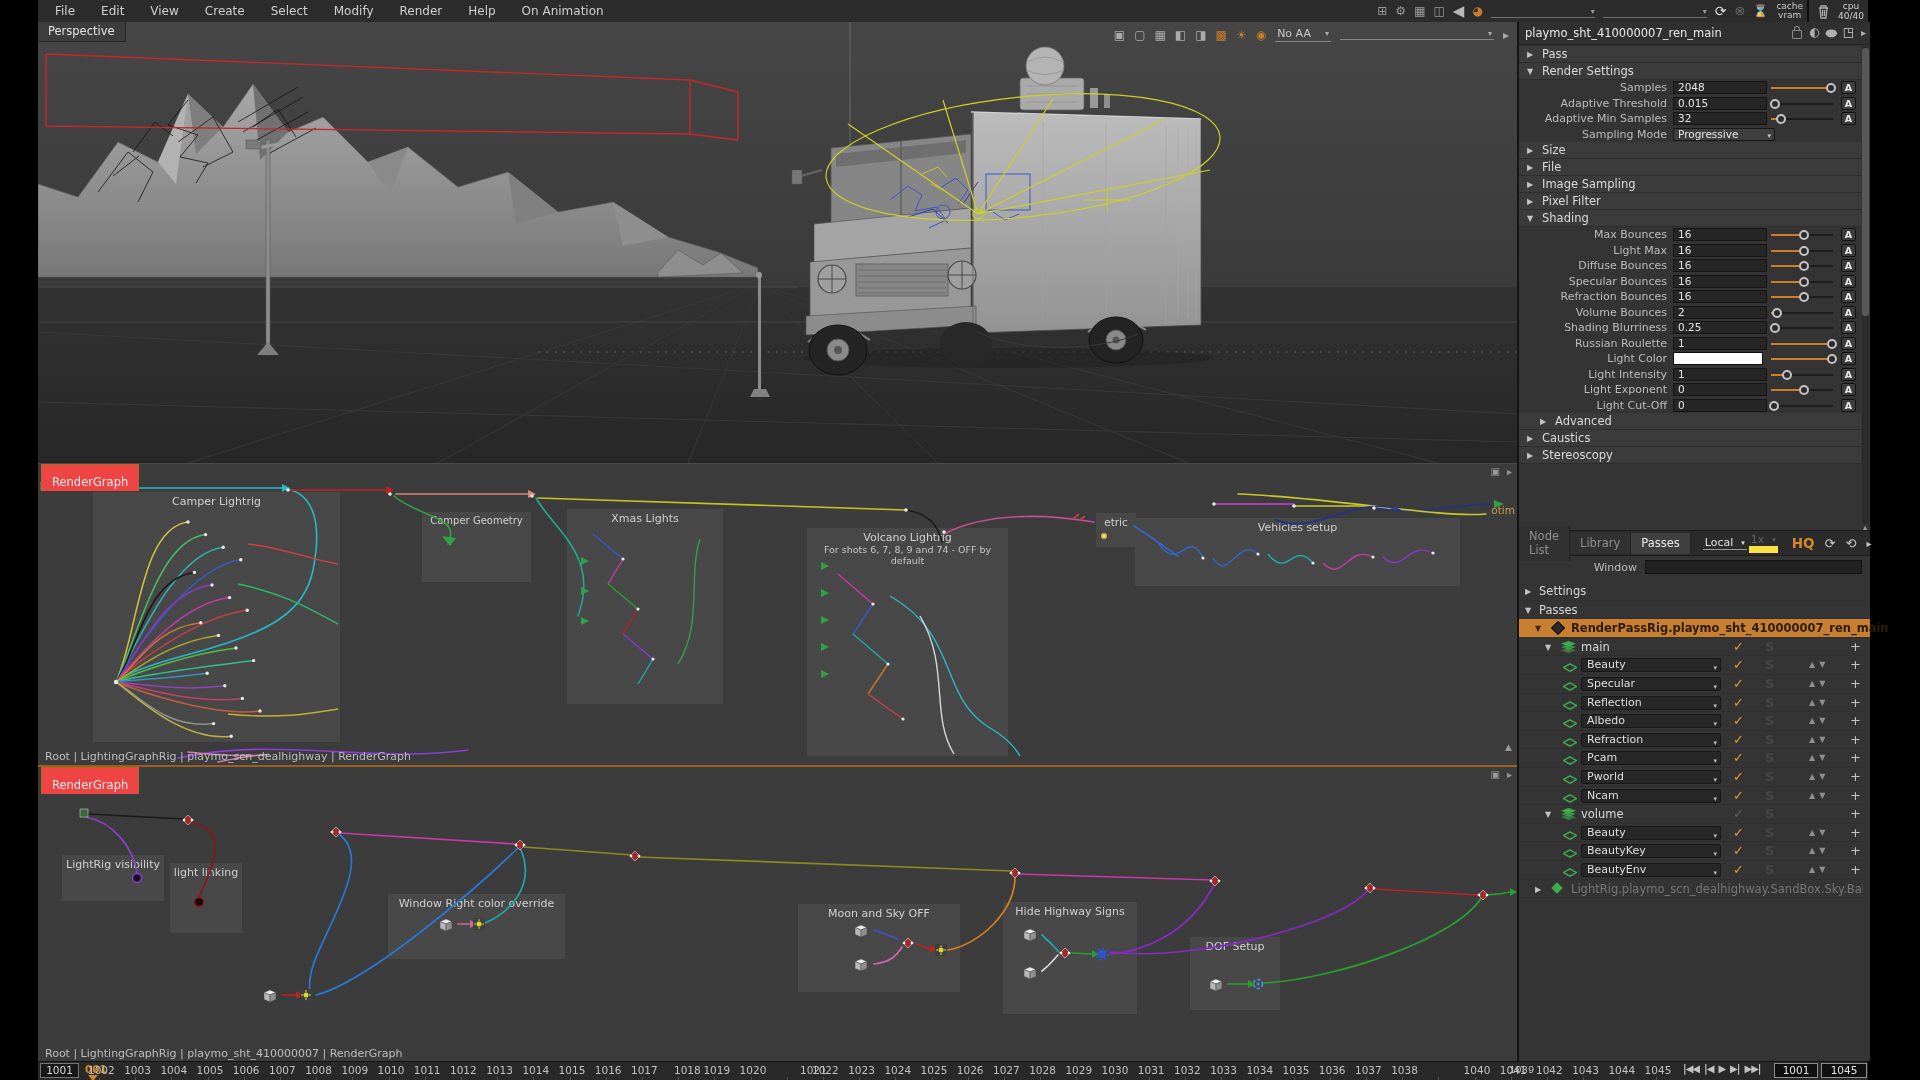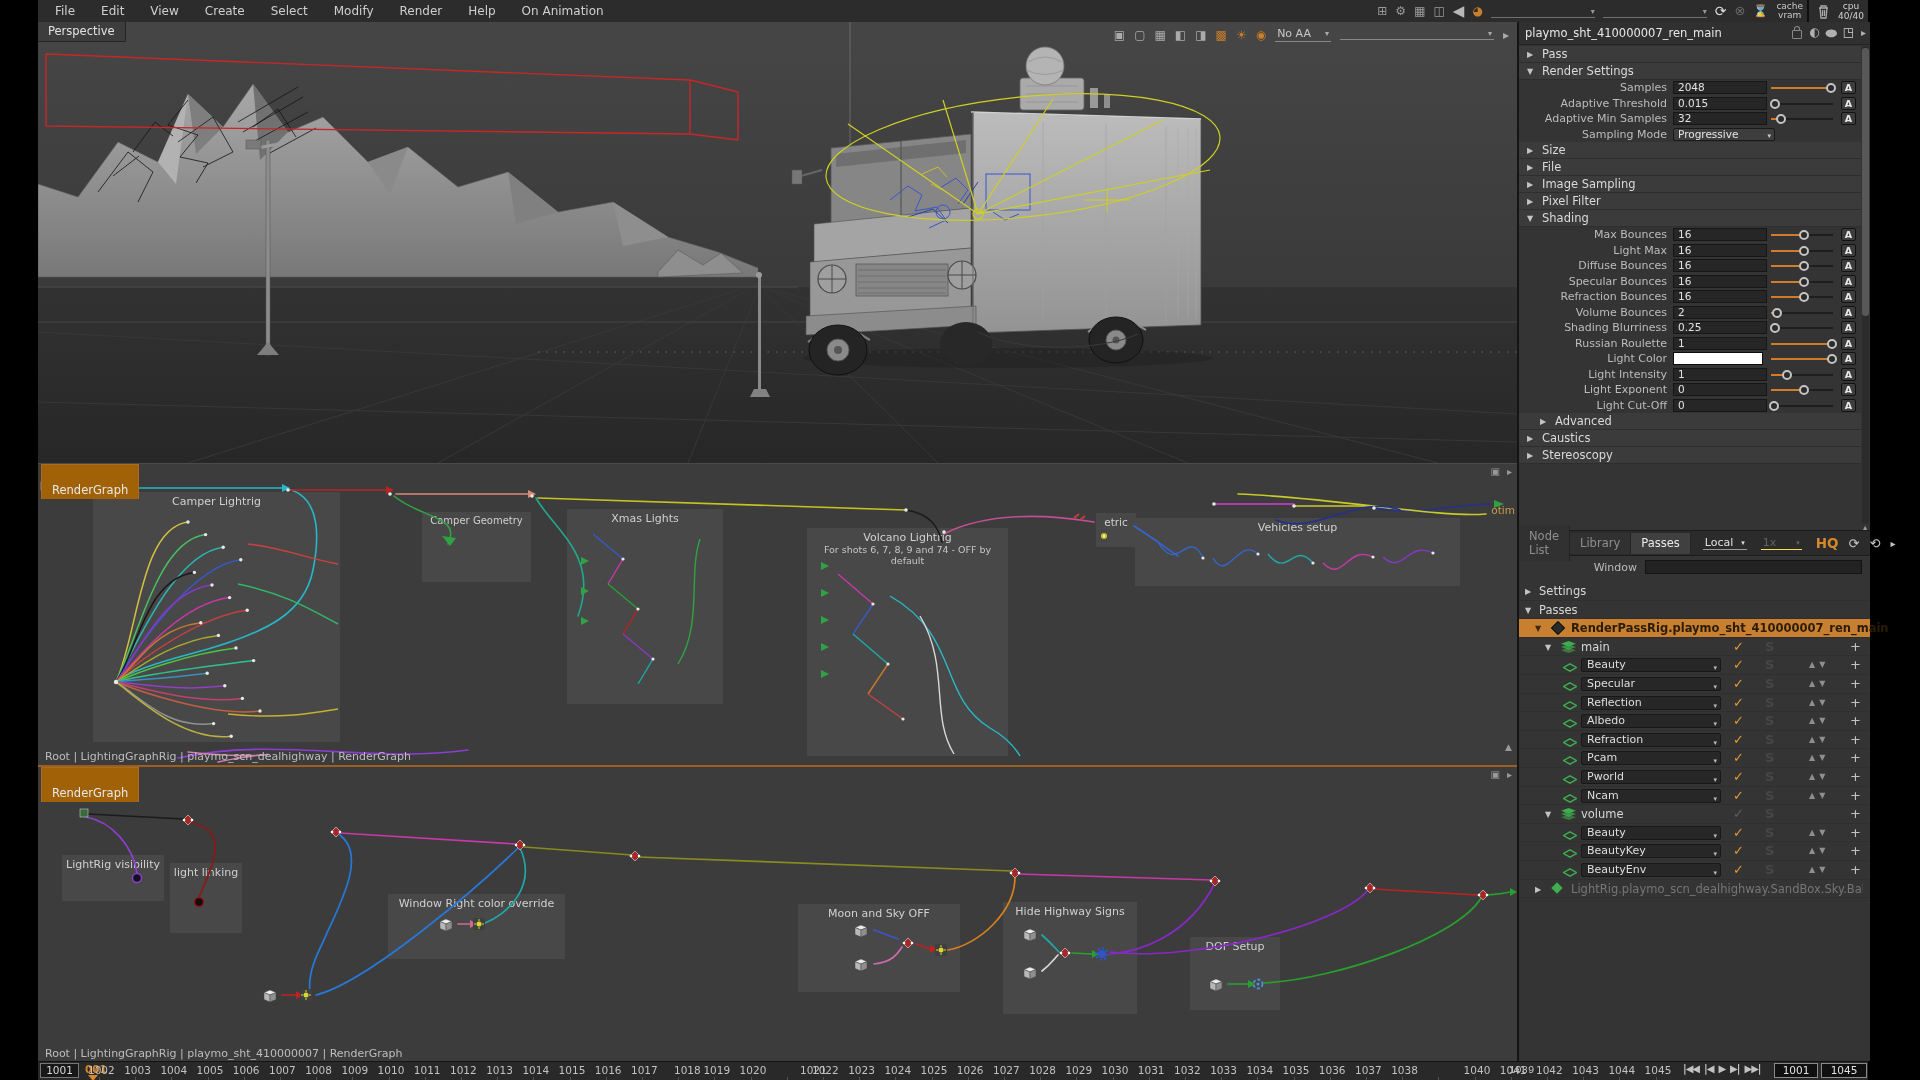--- a/index.html
+++ b/index.html
@@ -26,22 +26,22 @@
   #vp-tools{position:absolute;right:8px;top:5px;display:flex;align-items:center;gap:9px;z-index:5;}
   .vpicon{font-size:12px;color:#ababab;}
   .vpicon.orange{color:#c97e2a;}
   .vpdrop{color:#c8c8c8;font-size:11px;border-bottom:1px solid #888;padding:0 2px 1px;display:flex;gap:14px;align-items:center;}
   .vpdrop .dd{font-size:8px;color:#aaa;}
   .vpdrop.blank{width:150px;justify-content:flex-end;}
   
   .gpanel{background:#3c3c3c;overflow:hidden;}
   #graph1{left:38px;top:463px;width:1479px;height:302px;border-top:1px solid #4a4a4a;}
   #graph2{left:38px;top:765px;width:1479px;height:296px;border-top:2px solid #9c5f20;}
-  .g-tab{position:absolute;left:3px;top:0;padding:18px 10px 2px;font-size:11.5px;color:#e8e8e8;
-    background:#a16207;border:1px solid #b06a20;border-bottom:none;z-index:6;}
+  .g-tab{position:absolute;left:3px;top:0;padding:10px 10px 2px;font-size:11.5px;color:#e8e8e8;
+    background:#ef4444;border:1px solid #b06a20;border-bottom:none;z-index:6;}
   .g-corner{position:absolute;right:5px;top:2px;color:#9a9a9a;font-size:10px;display:flex;gap:7px;z-index:6;}
   .g-box{position:absolute;background:#484848;z-index:1;}
   .g-title{text-align:center;color:#d0d0d0;font-size:11px;padding-top:3px;}
   .g-sub{text-align:center;color:#c6c6c6;font-size:9.5px;}
   .breadcrumb{position:absolute;left:7px;bottom:3px;font-size:11px;color:#bdbdbd;z-index:6;white-space:nowrap;}
   .gsvg{position:absolute;left:0;top:0;z-index:2;}
   .boxlayer{position:absolute;inset:0;z-index:1;border-radius:32px;}
   
   #rightpanel{left:1517px;top:22px;width:351px;height:1039px;background:#343434;border-left:2px solid #151515;}
   #rp-title{position:absolute;left:0;top:0;right:0;height:22px;background:#303030;border-bottom:1px solid #222;}
@@ -68,21 +68,21 @@
   .abtn{position:absolute;left:322px;top:1px;width:13px;height:11px;background:#3d3d3d;border:1px solid #121212;
     color:#e8e8e8;font-size:9.5px;text-align:center;line-height:11px;border-radius:2px;font-weight:bold;}
   #vscroll{position:absolute;right:1px;top:24px;width:7px;height:478px;background:#2b2b2b;border-radius:3px;}
   #vthumb{position:absolute;left:0;top:2px;width:7px;height:268px;background:#585858;border-radius:3px;}
   #scrollarrows{position:absolute;right:0;top:504px;color:#9a9a9a;font-size:8px;line-height:5px;text-align:center;width:10px;}
   #ptabs{position:absolute;left:0;top:508px;right:0;height:24px;background:#2b2b2b;border-top:1px solid #1c1c1c;
     border-bottom:1px solid #1c1c1c;display:flex;align-items:center;}
   .ptab{padding:3px 10px 4px;font-size:11.5px;color:#8f8f8f;background:#313131;border-right:1px solid #232323;}
   .ptab.active{background:#404040;color:#eaeaea;}
   .localdrop{margin-left:12px;color:#e0e0e0;font-size:11px;border-bottom:1px solid #999;display:flex;gap:8px;align-items:center;padding:0 2px;}
-  .scaledrop{margin-left:14px;color:#636363;font-size:11px;border-bottom:1px solid #fde047;display:flex;gap:20px;align-items:center;padding:0 2px;}
+  .scaledrop{margin-left:2px;color:#636363;font-size:11px;border-bottom:7px solid #fde047;display:flex;gap:8px;align-items:center;padding:0 2px;}
   .hq{margin-left:14px;color:#d4882a;font-weight:bold;font-size:13.5px;}
   .sync{margin-left:10px;color:#c6c6c6;font-size:13px;}
   #framesrow{position:absolute;left:0;top:536px;right:0;height:20px;}
   #framesrow .flabel{position:absolute;left:0;top:3px;width:118px;text-align:right;color:#bcbcbc;font-size:11px;}
   #framesrow .finput{position:absolute;left:126px;right:8px;top:2px;height:12px;background:#222;border:1px solid #141414;}
   #tree{position:absolute;left:0;top:560px;right:0;}
   .trow{position:relative;height:17.6px;font-size:11.5px;color:#d8d8d8;border-bottom:1px solid #2f2f2f;}
   .trow .lbl{position:absolute;top:2px;white-space:nowrap;}
   .trow.sel{background:#c87f30;color:#2a1c08;}
   .passbox{position:absolute;left:62px;top:2px;width:128px;height:12px;background:#272727;border:1px solid #181818;

